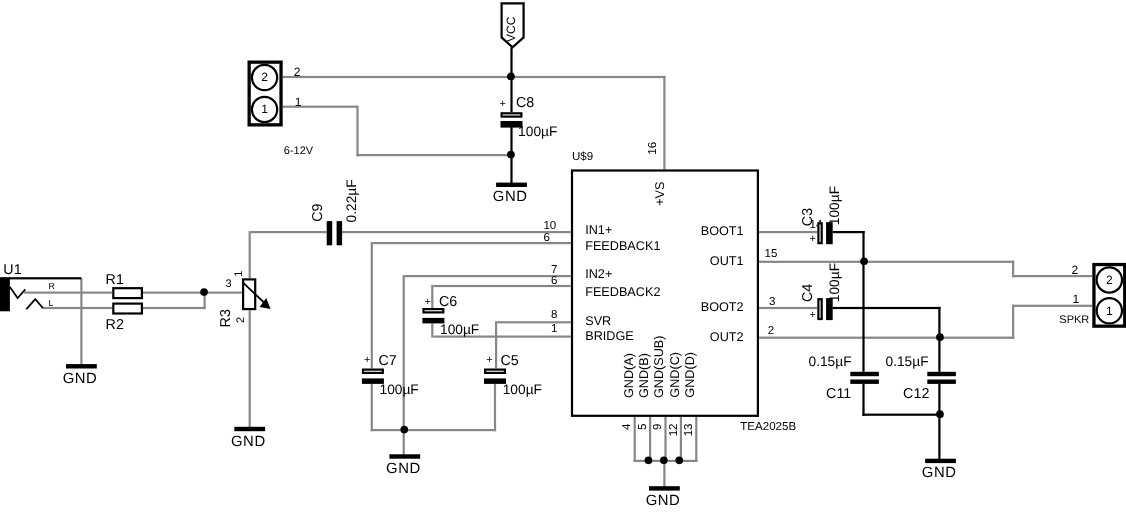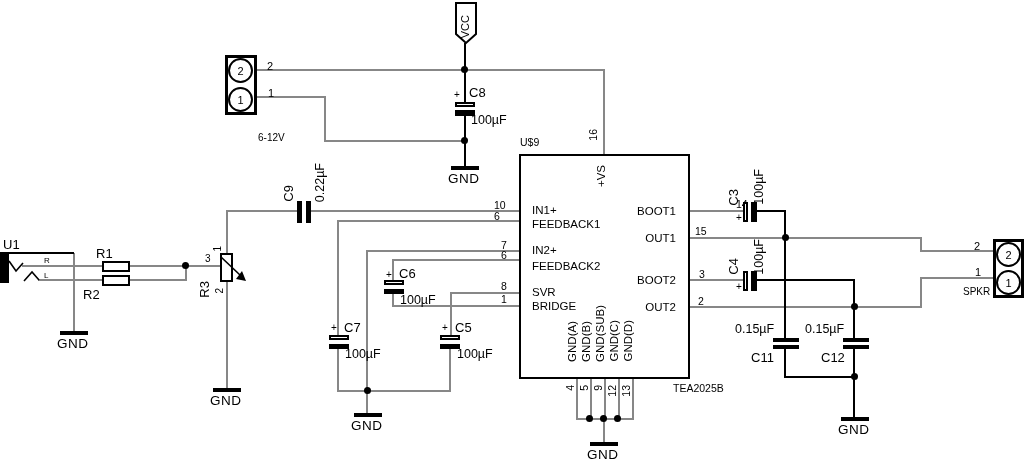--- a/index.html
+++ b/index.html
@@ -127,21 +127,21 @@
   <svg style="left:0px;top:250px" width="60" height="40">
     <polyline points="9,11 16,21 23,13" fill="none" stroke="#000" stroke-width="1.6"></polyline>
     <polyline points="24,31 32,22 39,30" fill="none" stroke="#000" stroke-width="1.6"></polyline>
   </svg>
   <div class="lbl f8" style="left:44px;top:257px">R</div>
   <div class="lbl f8" style="left:44px;top:272px">L</div>
 
   <div class="lbl" style="left:96px;top:247px">R1</div>
   <div class="rbox" style="left:102px;top:261px;width:28px;height:11px"></div>
   <div class="rbox" style="left:102px;top:275px;width:28px;height:11px"></div>
-  <div class="lbl" style="left:83px;top:288px">R2</div>
+  <div class="lbl" style="left:96px;top:288px">R2</div>
 
   <div class="lbl f10" style="left:205px;top:254px">3</div>
   <div class="vlbl f10" style="left:213px;bottom:214px">1</div>
   <div class="rbox" style="left:220px;top:253px;width:13px;height:29px"></div>
   <svg style="left:216px;top:252px" width="40" height="36">
     <line x1="5" y1="5" x2="24" y2="23" stroke="#000" stroke-width="1.6"></line>
     <polygon points="30,29 20,27 26,19" fill="#000"></polygon>
   </svg>
   <div class="vlbl f10" style="left:215px;bottom:172px">2</div>
   <div class="vlbl" style="left:198px;bottom:168px">R3</div>

